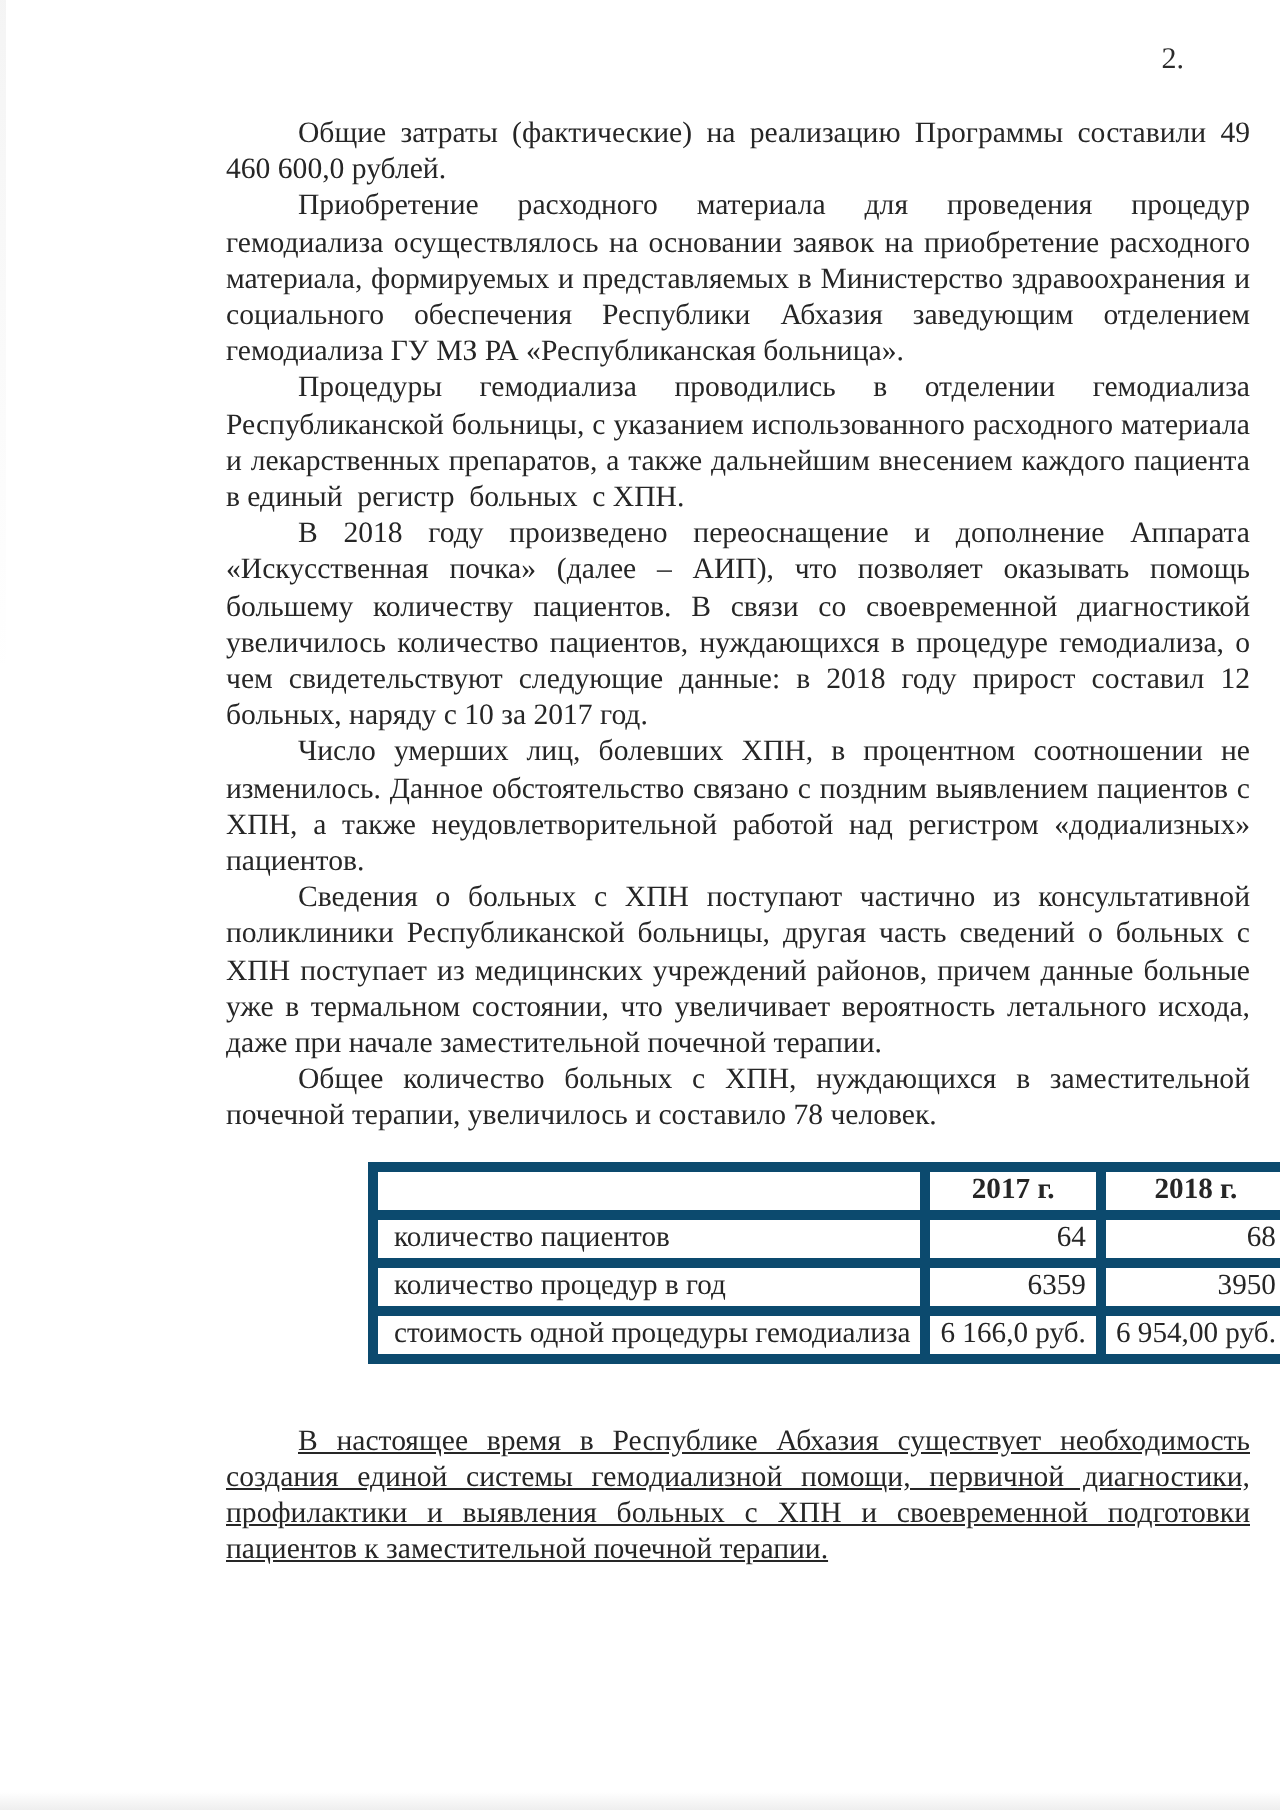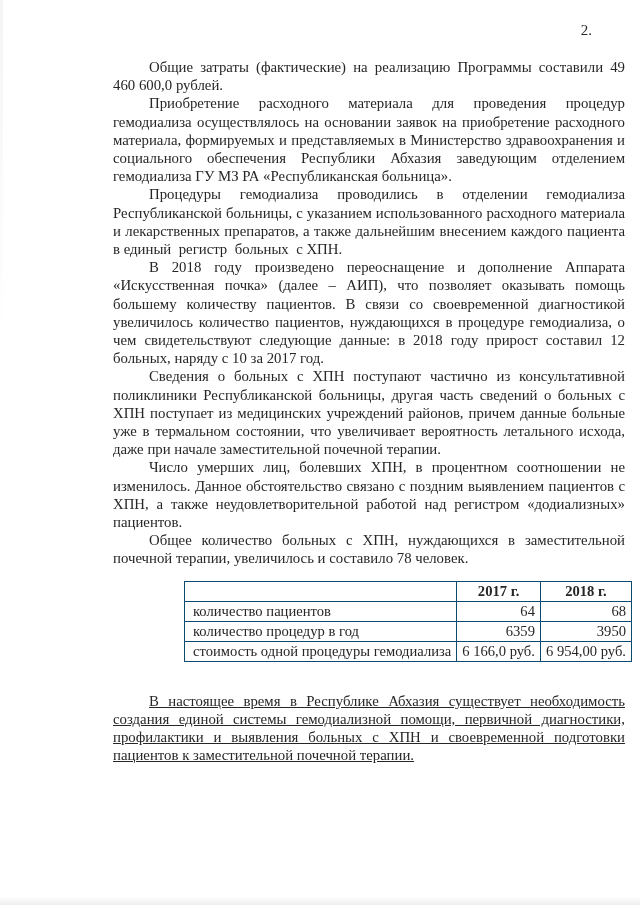--- a/index.html
+++ b/index.html
@@ -41,21 +41,21 @@
   }
   table.data-table {
     border-collapse: collapse;
     margin: 13px 0 0 71px;
     font-size: 14.6px;
     color: #262626;
     table-layout: fixed;
   }
   table.data-table th,
   table.data-table td {
-    border: 1px solid #0c4a6e;
+    border: 5px solid #0c4a6e;
     padding: 1px 5px;
     line-height: 16.5px;
     height: 17px;
     overflow: hidden;
     white-space: nowrap;
   }
   table.data-table th {
     font-weight: bold;
     text-align: center;
   }
@@ -95,22 +95,22 @@
 <div class="sheet">
 
   <div class="page-number">2.</div>
 
   <div class="content">
 
     <p>Общие затраты (фактические) на реализацию Программы составили 49 460 600,0 рублей.</p>
     <p>Приобретение расходного материала для проведения процедур гемодиализа осуществлялось на основании заявок на приобретение расходного материала, формируемых и представляемых в Министерство здравоохранения и социального обеспечения Республики Абхазия заведующим отделением гемодиализа ГУ МЗ РА «Республиканская больница».</p>
     <p>Процедуры гемодиализа проводились в отделении гемодиализа Республиканской больницы, с указанием использованного расходного материала и лекарственных препаратов, а также дальнейшим внесением каждого пациента в единый &nbsp;регистр &nbsp;больных &nbsp;с ХПН.</p>
     <p>В 2018 году произведено переоснащение и дополнение Аппарата «Искусственная почка» (далее – АИП), что позволяет оказывать помощь большему количеству пациентов. В связи со своевременной диагностикой увеличилось количество пациентов, нуждающихся в процедуре гемодиализа, о чем свидетельствуют следующие данные: в 2018 году прирост составил 12 больных, наряду с 10 за 2017 год.</p>
+    <p>Число умерших лиц, болевших ХПН, в процентном соотношении не изменилось. Данное обстоятельство связано с поздним выявлением пациентов с ХПН, а также неудовлетворительной работой над регистром «додиализных» пациентов.</p>
     <p>Сведения о больных с ХПН поступают частично из консультативной поликлиники Республиканской больницы, другая часть сведений о больных с ХПН поступает из медицинских учреждений районов, причем данные больные уже в термальном состоянии, что увеличивает вероятность летального исхода, даже при начале заместительной почечной терапии.</p>
-    <p>Число умерших лиц, болевших ХПН, в процентном соотношении не изменилось. Данное обстоятельство связано с поздним выявлением пациентов с ХПН, а также неудовлетворительной работой над регистром «додиализных» пациентов.</p>
     <p>Общее количество больных с ХПН, нуждающихся в заместительной почечной терапии, увеличилось и составило 78 человек.</p>
 
     <table class="data-table">
       <colgroup>
         <col style="width:243px">
         <col style="width:96px">
         <col style="width:91px">
       </colgroup>
       <thead>
         <tr>

